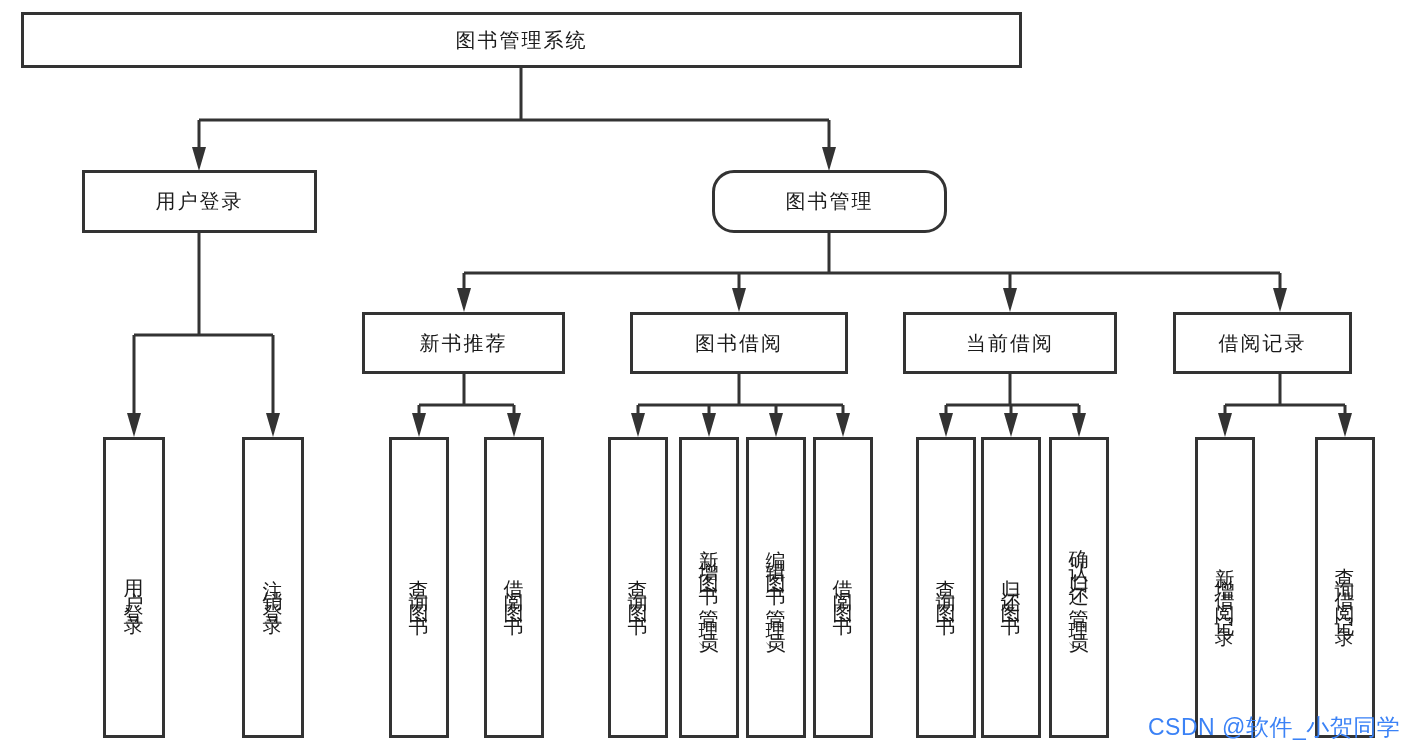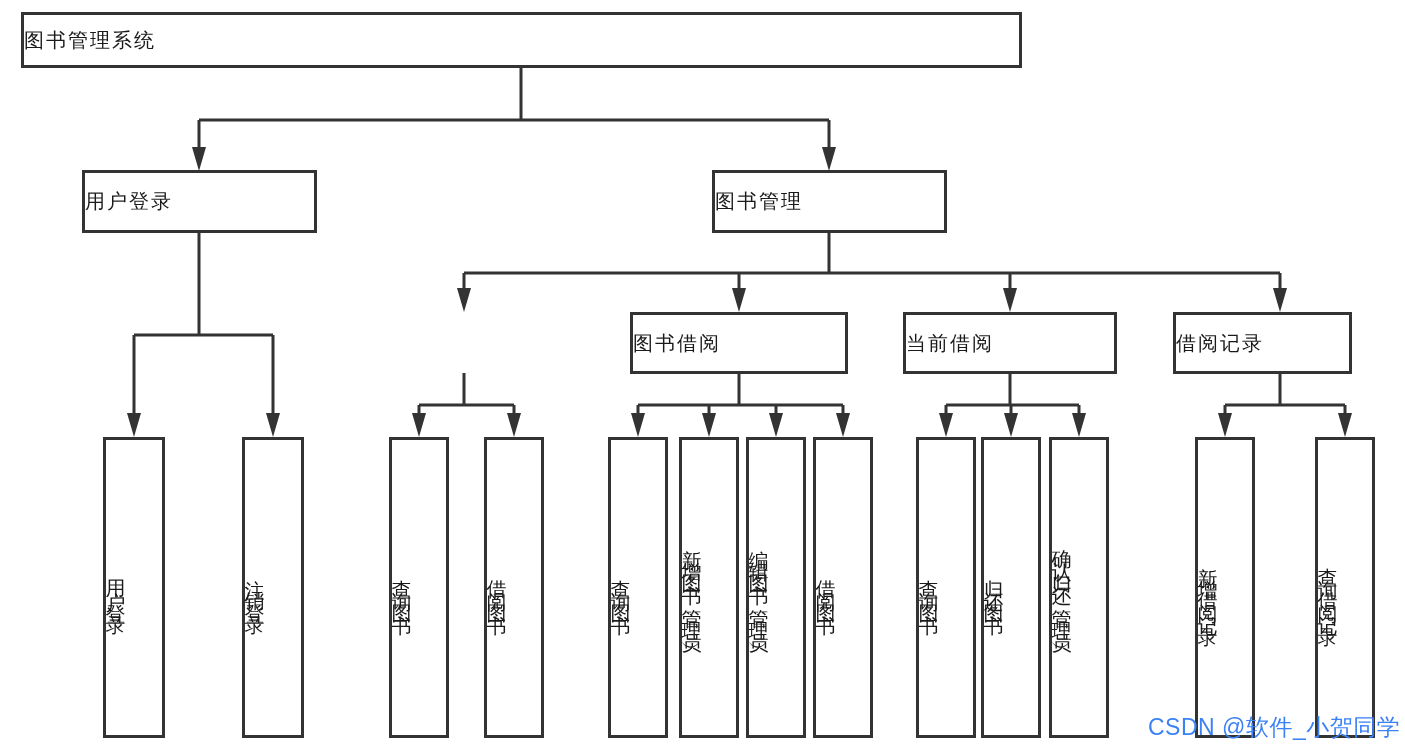--- a/index.html
+++ b/index.html
@@ -3,32 +3,32 @@
 <meta charset="utf-8">
 <style>
   html,body{margin:0;padding:0;background:#fff;}
   .stage{
     position:relative;width:1405px;height:747px;background:#ffffff;
     font-family:"Liberation Sans",sans-serif;color:#1a1a1a;overflow:hidden;
   }
   .connectors{position:absolute;left:0;top:0;width:1405px;height:747px;}
   .box{
     position:absolute;box-sizing:border-box;border:3px solid #333333;
-    background:#ffffff;display:flex;align-items:center;
+    background:#ffffff;display:flex;align-items:center;justify-content:center;
   }
   .hlabel{font-size:20px;letter-spacing:2px;white-space:nowrap;}
   .vlabel{
     writing-mode:vertical-rl;text-orientation:mixed;
     font-size:20px;letter-spacing:12px;line-height:1;white-space:nowrap;
   }
   
   .n-root{left:21px;top:12px;width:1001px;height:56px;}
   
   .n-userlogin{left:82px;top:170px;width:235px;height:63px;}
-  .n-bookmgmt{left:712px;top:170px;width:235px;height:63px;}
+  .n-bookmgmt{left:712px;top:170px;width:235px;height:63px;border-radius:22px;}
   
   .n-rec{left:362px;top:312px;width:203px;height:62px;}
   .n-bor{left:630px;top:312px;width:218px;height:62px;}
   .n-cur{left:903px;top:312px;width:214px;height:62px;}
   .n-his{left:1173px;top:312px;width:179px;height:62px;}
   
   .leaf{top:437px;height:301px;}
   .l-a1{left:103px;width:62px;}
   .l-a2{left:242px;width:62px;}
   .l-b1{left:389px;width:60px;}
@@ -89,20 +89,23 @@
     <span class="hlabel">图书管理系统</span>
   </div>
 
   <div class="box n-userlogin">
     <span class="hlabel">用户登录</span>
   </div>
   <div class="box n-bookmgmt">
     <span class="hlabel">图书管理</span>
   </div>
 
+  <div class="box n-rec">
+    <span class="hlabel">新书推荐</span>
+  </div>
   <div class="box n-bor">
     <span class="hlabel">图书借阅</span>
   </div>
   <div class="box n-cur">
     <span class="hlabel">当前借阅</span>
   </div>
   <div class="box n-his">
     <span class="hlabel">借阅记录</span>
   </div>
 

